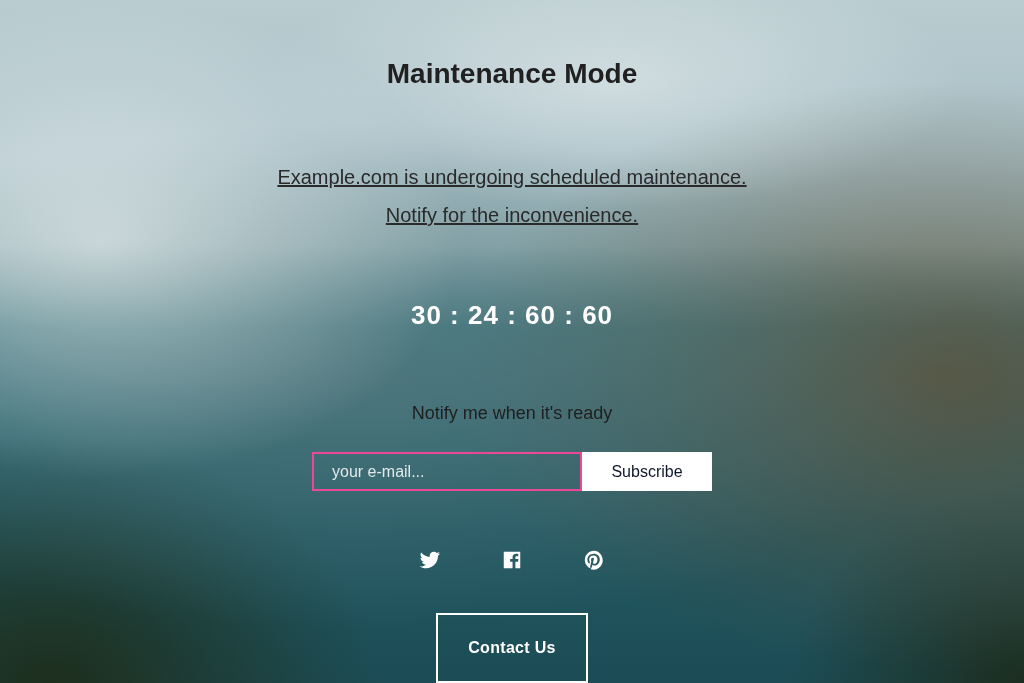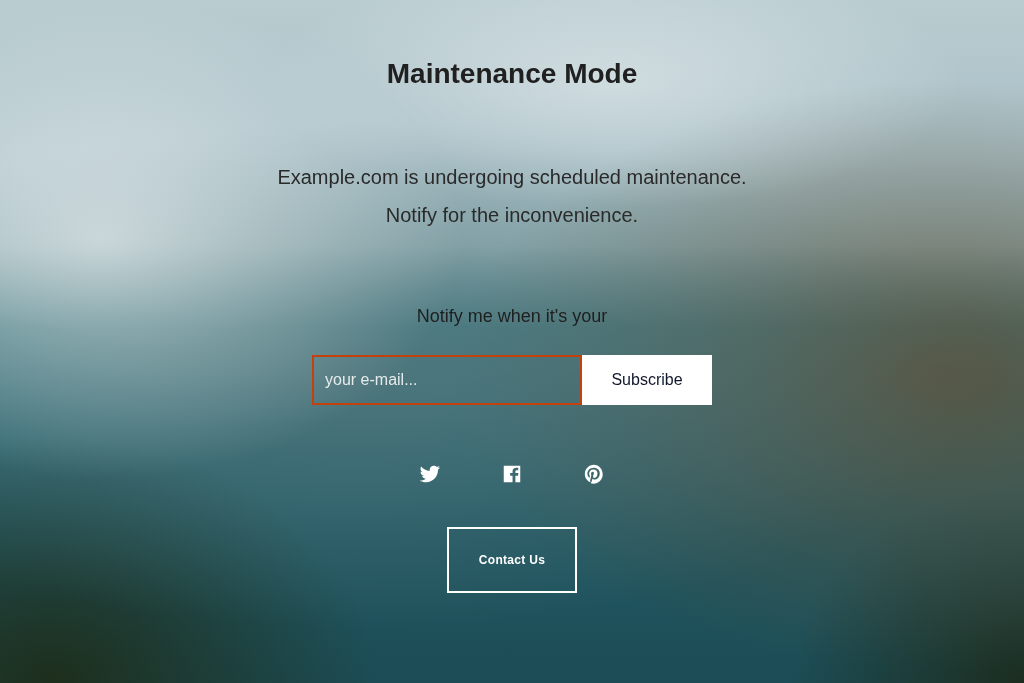--- a/index.html
+++ b/index.html
@@ -51,20 +51,21 @@
       font-size: 28px;
       font-weight: 600;
       color: #202020;
     }
     .message {
       margin-top: 68px;
       font-size: 20px;
       font-weight: 300;
       color: #2a2a2a;
       line-height: 1.9;
+      text-decoration: underline;
     }
     .countdown {
       margin-top: 66px;
       font-size: 26px;
       font-weight: 600;
       color: #ffffff;
       letter-spacing: 1px;
     }
     .notify-label {
       margin-top: 72px;
@@ -74,23 +75,23 @@
     }
     .subscribe-row {
       margin-top: 28px;
       display: flex;
       width: 400px;
       height: 50px;
     }
     .email-input {
       flex: 1;
       background: transparent;
-      border: 2px solid #c2410c;
+      border: 2px solid #ec4899;
       outline: none;
-      padding: 0 11px;
+      padding: 0 18px;
       font-size: 16px;
       font-weight: 300;
       color: #ffffff;
     }
     .email-input::placeholder {
       color: rgba(255,255,255,0.85);
       font-weight: 300;
     }
     .subscribe-btn {
       width: 130px;
@@ -106,43 +107,52 @@
       gap: 60px;
       align-items: center;
       justify-content: center;
     }
     .social svg { display: block; }
     .contact-btn {
       margin-top: 42px;
       padding: 24px 30px;
       border: 2px solid #ffffff;
       color: #ffffff;
-      font-size: 12px;
+      font-size: 16px;
       font-weight: 700;
       background: transparent;
       cursor: pointer;
       letter-spacing: 0.3px;
     }
   </style>
 </head>
 <body>
 
 <div class="bg"></div>
 
 <div class="wrap">
 
   <h1 class="heading">Maintenance Mode</h1>
 
   <div class="message">
     <div>Example.com is undergoing scheduled maintenance.</div>
     <div>Notify for the inconvenience.</div>
   </div>
 
+  <div class="countdown">
+    <span>30</span>
+    <span>:</span>
+    <span>24</span>
+    <span>:</span>
+    <span>60</span>
+    <span>:</span>
+    <span>60</span>
+  </div>
 
-  <div class="notify-label">Notify me when it's your</div>
+  <div class="notify-label">Notify me when it's ready</div>
 
   <div class="subscribe-row">
     <input class="email-input" type="text" placeholder="your e-mail..." style="">
     <button class="subscribe-btn">Subscribe</button>
   </div>
 
   <div class="socials">
     <a class="social" href="#">
       <span>
         <svg width="22" height="22" viewBox="0 0 24 24" fill="#ffffff">

